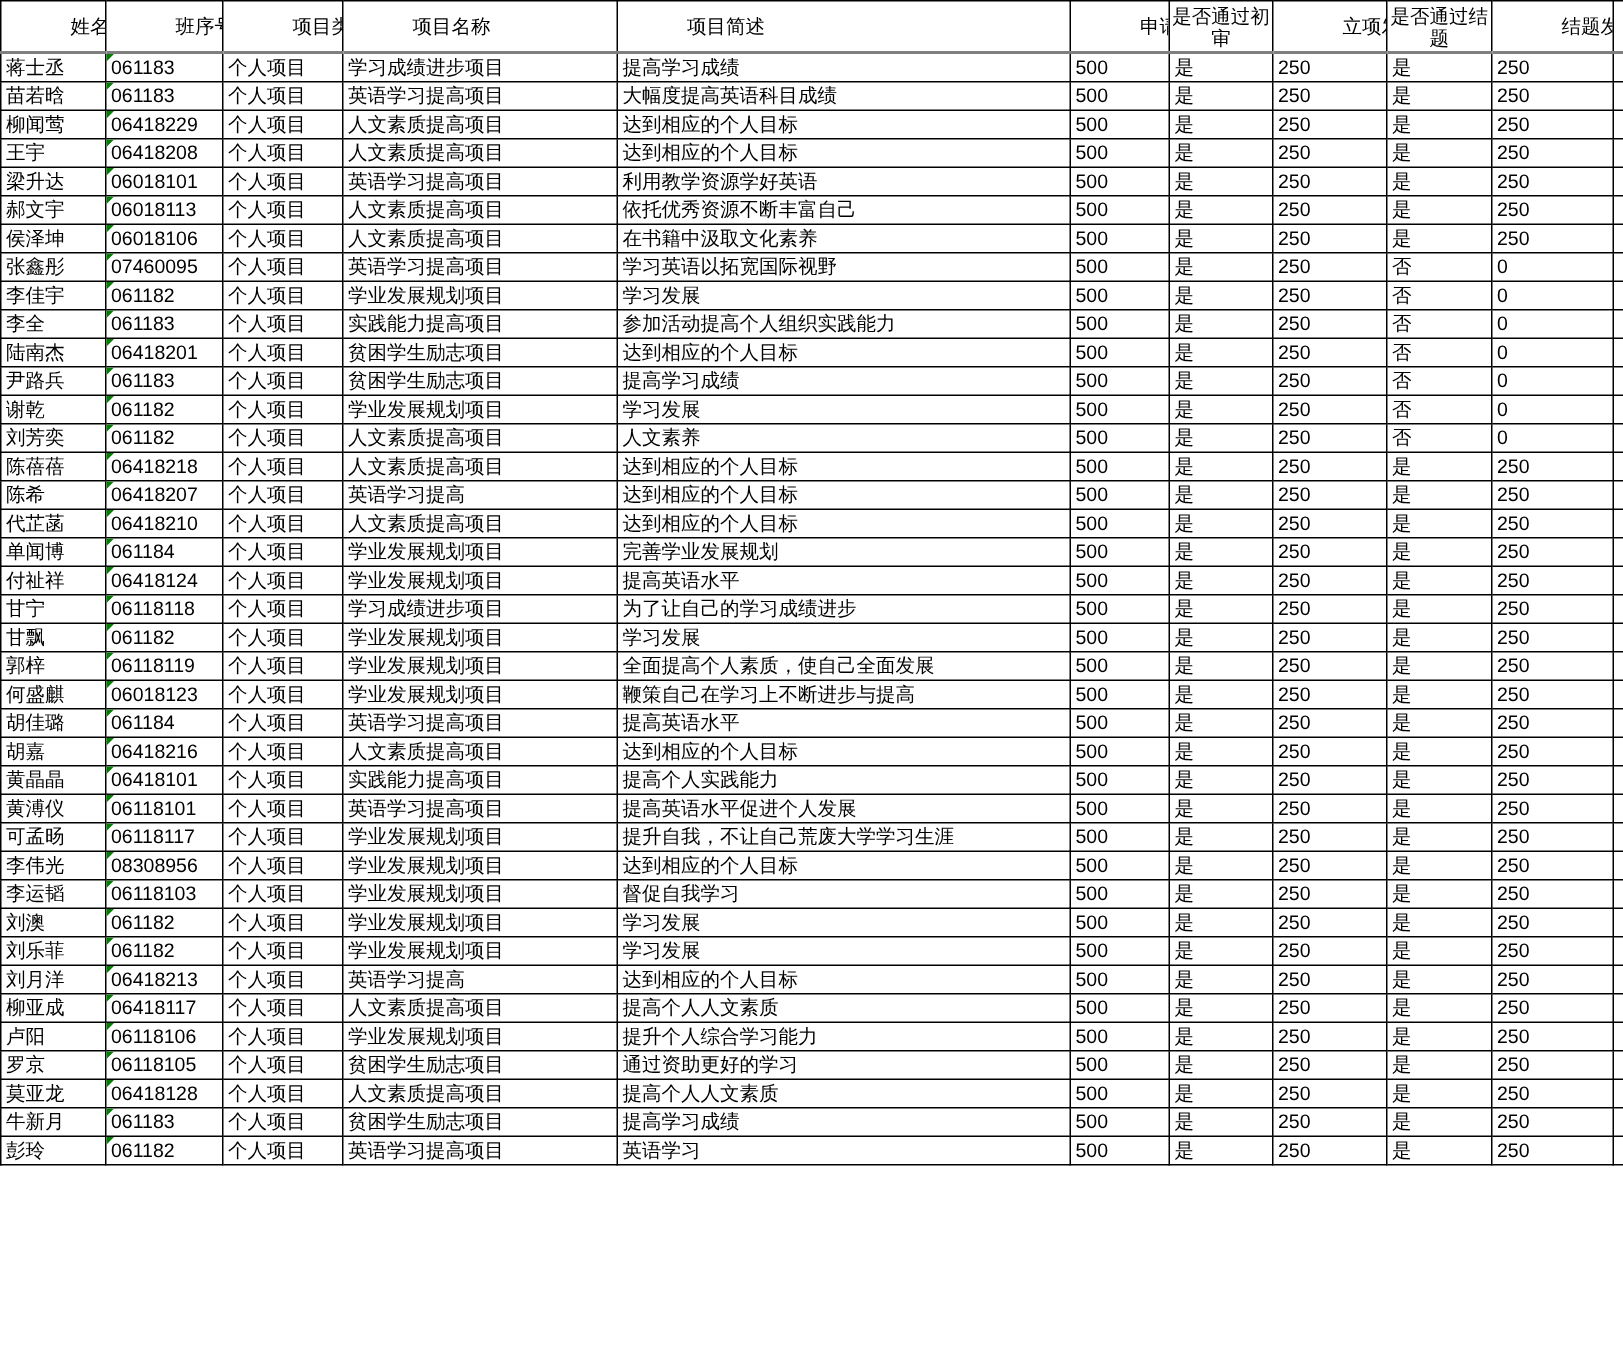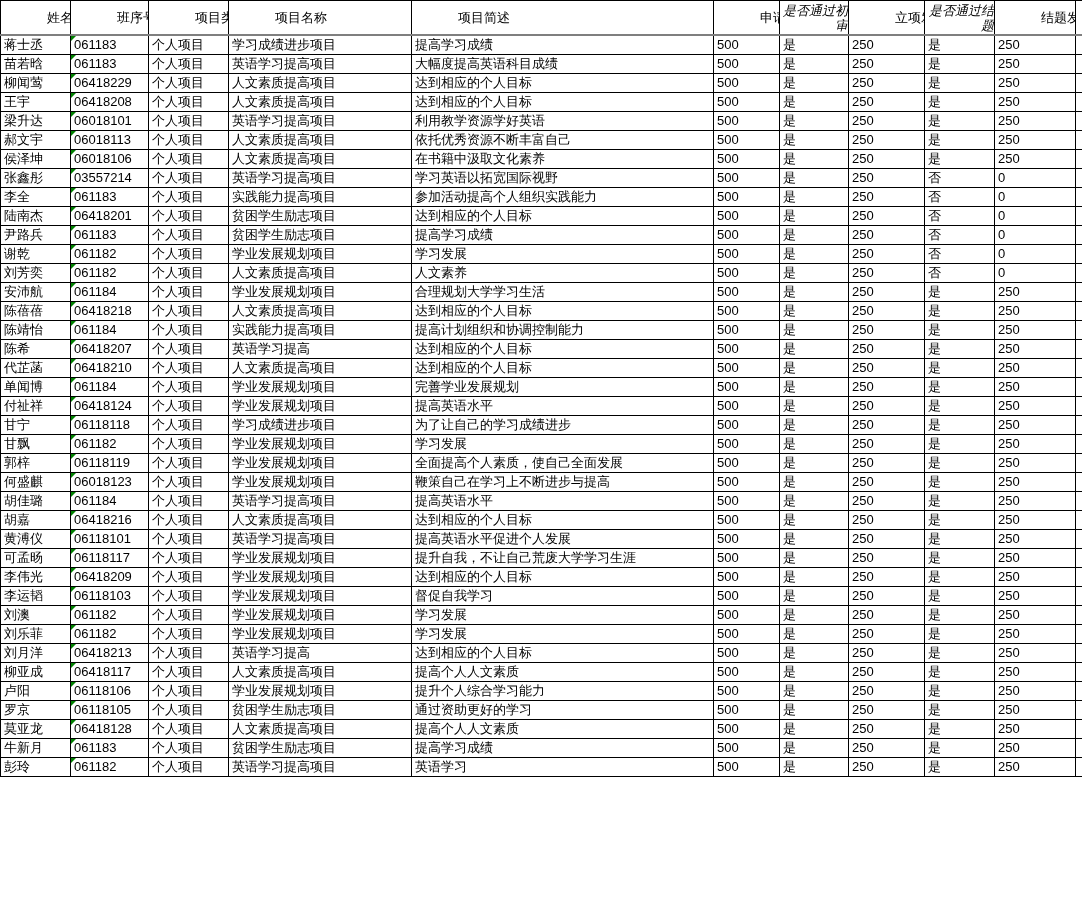--- a/index.html
+++ b/index.html
@@ -16,21 +16,21 @@
   th,td{
     border:1px solid #000000;
     padding:0 1px 0 3px;
     height:18px;line-height:16px;
     overflow:hidden;white-space:nowrap;
     font-weight:normal;text-align:left;vertical-align:middle;
   }
   thead th{
     height:33px;border-bottom:2px solid #7f7f7f;background:#ffffff;padding-left:46px;
   }
-  th.center{text-align:right;white-space:normal;line-height:15px;padding:0;font-style:italic;}
+  th.center{text-align:center;white-space:normal;line-height:15px;padding:0;}
   td.c1{position:relative;}
   .flag{
     position:absolute;top:0;left:0;width:0;height:0;
     border-top:5px solid #008000;border-right:5px solid transparent;
   }
 </style>
 </head>
 <body>
 
 <div class="sheet">
@@ -150,32 +150,45 @@
           <td class="c4">在书籍中汲取文化素养</td>
           <td class="c5">500</td>
           <td class="c6">是</td>
           <td class="c7">250</td>
           <td class="c8">是</td>
           <td class="c9">250</td>
           <td class="c10"></td>
         </tr>
         <tr>
           <td class="c0">张鑫彤</td>
-          <td class="c1"><span class="flag"></span><span>03557214</span></td>
+          <td class="c1"><span class="flag"></span><span>07460095</span></td>
           <td class="c2">个人项目</td>
           <td class="c3">英语学习提高项目</td>
           <td class="c4">学习英语以拓宽国际视野</td>
           <td class="c5">500</td>
           <td class="c6">是</td>
           <td class="c7">250</td>
           <td class="c8">否</td>
           <td class="c9">0</td>
           <td class="c10"></td>
         </tr>
         <tr>
+          <td class="c0">李佳宇</td>
+          <td class="c1"><span class="flag"></span><span>061182</span></td>
+          <td class="c2">个人项目</td>
+          <td class="c3">学业发展规划项目</td>
+          <td class="c4">学习发展</td>
+          <td class="c5">500</td>
+          <td class="c6">是</td>
+          <td class="c7">250</td>
+          <td class="c8">否</td>
+          <td class="c9">0</td>
+          <td class="c10"></td>
+        </tr>
+        <tr>
           <td class="c0">李全</td>
           <td class="c1"><span class="flag"></span><span>061183</span></td>
           <td class="c2">个人项目</td>
           <td class="c3">实践能力提高项目</td>
           <td class="c4">参加活动提高个人组织实践能力</td>
           <td class="c5">500</td>
           <td class="c6">是</td>
           <td class="c7">250</td>
           <td class="c8">否</td>
           <td class="c9">0</td>
@@ -227,59 +240,33 @@
           <td class="c3">人文素质提高项目</td>
           <td class="c4">人文素养</td>
           <td class="c5">500</td>
           <td class="c6">是</td>
           <td class="c7">250</td>
           <td class="c8">否</td>
           <td class="c9">0</td>
           <td class="c10"></td>
         </tr>
         <tr>
-          <td class="c0">安沛航</td>
-          <td class="c1"><span class="flag"></span><span>061184</span></td>
-          <td class="c2">个人项目</td>
-          <td class="c3">学业发展规划项目</td>
-          <td class="c4">合理规划大学学习生活</td>
-          <td class="c5">500</td>
-          <td class="c6">是</td>
-          <td class="c7">250</td>
-          <td class="c8">是</td>
-          <td class="c9">250</td>
-          <td class="c10"></td>
-        </tr>
-        <tr>
           <td class="c0">陈蓓蓓</td>
           <td class="c1"><span class="flag"></span><span>06418218</span></td>
           <td class="c2">个人项目</td>
           <td class="c3">人文素质提高项目</td>
           <td class="c4">达到相应的个人目标</td>
           <td class="c5">500</td>
           <td class="c6">是</td>
           <td class="c7">250</td>
           <td class="c8">是</td>
           <td class="c9">250</td>
           <td class="c10"></td>
         </tr>
         <tr>
-          <td class="c0">陈靖怡</td>
-          <td class="c1"><span class="flag"></span><span>061184</span></td>
-          <td class="c2">个人项目</td>
-          <td class="c3">实践能力提高项目</td>
-          <td class="c4">提高计划组织和协调控制能力</td>
-          <td class="c5">500</td>
-          <td class="c6">是</td>
-          <td class="c7">250</td>
-          <td class="c8">是</td>
-          <td class="c9">250</td>
-          <td class="c10"></td>
-        </tr>
-        <tr>
           <td class="c0">陈希</td>
           <td class="c1"><span class="flag"></span><span>06418207</span></td>
           <td class="c2">个人项目</td>
           <td class="c3">英语学习提高</td>
           <td class="c4">达到相应的个人目标</td>
           <td class="c5">500</td>
           <td class="c6">是</td>
           <td class="c7">250</td>
           <td class="c8">是</td>
           <td class="c9">250</td>
@@ -396,20 +383,33 @@
           <td class="c3">人文素质提高项目</td>
           <td class="c4">达到相应的个人目标</td>
           <td class="c5">500</td>
           <td class="c6">是</td>
           <td class="c7">250</td>
           <td class="c8">是</td>
           <td class="c9">250</td>
           <td class="c10"></td>
         </tr>
         <tr>
+          <td class="c0">黄晶晶</td>
+          <td class="c1"><span class="flag"></span><span>06418101</span></td>
+          <td class="c2">个人项目</td>
+          <td class="c3">实践能力提高项目</td>
+          <td class="c4">提高个人实践能力</td>
+          <td class="c5">500</td>
+          <td class="c6">是</td>
+          <td class="c7">250</td>
+          <td class="c8">是</td>
+          <td class="c9">250</td>
+          <td class="c10"></td>
+        </tr>
+        <tr>
           <td class="c0">黄溥仪</td>
           <td class="c1"><span class="flag"></span><span>06118101</span></td>
           <td class="c2">个人项目</td>
           <td class="c3">英语学习提高项目</td>
           <td class="c4">提高英语水平促进个人发展</td>
           <td class="c5">500</td>
           <td class="c6">是</td>
           <td class="c7">250</td>
           <td class="c8">是</td>
           <td class="c9">250</td>
@@ -423,21 +423,21 @@
           <td class="c4">提升自我，不让自己荒废大学学习生涯</td>
           <td class="c5">500</td>
           <td class="c6">是</td>
           <td class="c7">250</td>
           <td class="c8">是</td>
           <td class="c9">250</td>
           <td class="c10"></td>
         </tr>
         <tr>
           <td class="c0">李伟光</td>
-          <td class="c1"><span class="flag"></span><span>06418209</span></td>
+          <td class="c1"><span class="flag"></span><span>08308956</span></td>
           <td class="c2">个人项目</td>
           <td class="c3">学业发展规划项目</td>
           <td class="c4">达到相应的个人目标</td>
           <td class="c5">500</td>
           <td class="c6">是</td>
           <td class="c7">250</td>
           <td class="c8">是</td>
           <td class="c9">250</td>
           <td class="c10"></td>
         </tr>

